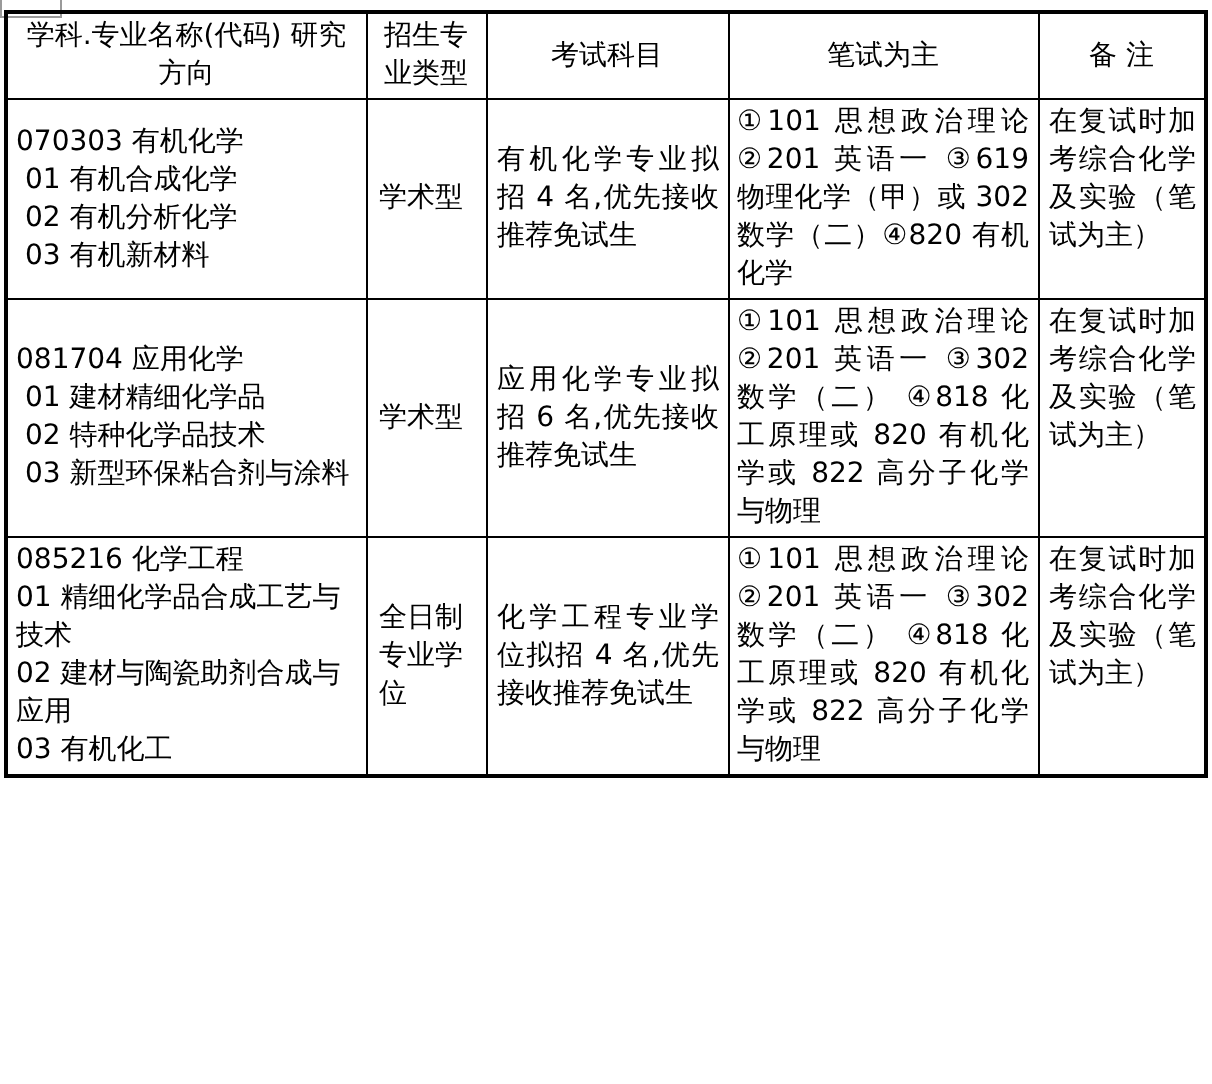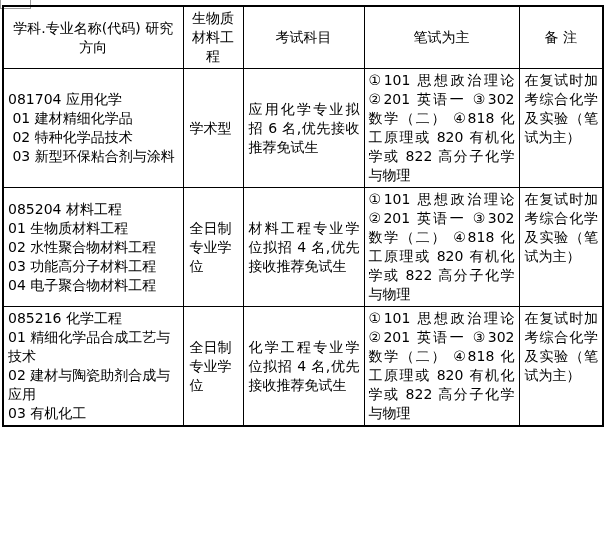--- a/index.html
+++ b/index.html
@@ -88,45 +88,44 @@
     <colgroup>
       <col class="c-major">
         <col class="c-type">
         <col class="c-quota">
         <col class="c-subjects">
         <col class="c-remark">
     </colgroup>
     <thead>
       <tr>
         <th>学科.专业名称(代码) 研究方向</th>
-        <th>生物质材料工程</th>
+        <th>招生专业类型</th>
         <th>考试科目</th>
         <th>笔试为主</th>
         <th>备 注</th>
       </tr>
     </thead>
     <tbody>
+      <tr class="r1">
+        <td class="major">070303 有机化学
+ 01 有机合成化学
+ 02 有机分析化学
+ 03 有机新材料</td>
+        <td class="type">学术型</td>
+        <td class="quota">有机化学专业拟招 4 名,优先接收推荐免试生</td>
+        <td class="subjects">①101 思想政治理论 ②201 英语一 ③619 物理化学（甲）或 302 数学（二）④820 有机化学</td>
+        <td class="remark">在复试时加考综合化学及实验（笔试为主）</td>
+      </tr>
       <tr class="r3">
         <td class="major">081704 应用化学
  01 建材精细化学品
  02 特种化学品技术
  03 新型环保粘合剂与涂料</td>
         <td class="type">学术型</td>
         <td class="quota">应用化学专业拟招 6 名,优先接收推荐免试生</td>
-        <td class="subjects">①101 思想政治理论 ②201 英语一 ③302 数学（二） ④818 化工原理或 820 有机化学或 822 高分子化学与物理</td>
-        <td class="remark">在复试时加考综合化学及实验（笔试为主）</td>
-      </tr>
-      <tr class="r4">
-        <td class="major">085204 材料工程
-01 生物质材料工程
-02 水性聚合物材料工程
-03 功能高分子材料工程
-04 电子聚合物材料工程</td>
-        <td class="type">全日制专业学位</td>
-        <td class="quota">材料工程专业学位拟招 4 名,优先接收推荐免试生</td>
         <td class="subjects">①101 思想政治理论 ②201 英语一 ③302 数学（二） ④818 化工原理或 820 有机化学或 822 高分子化学与物理</td>
         <td class="remark">在复试时加考综合化学及实验（笔试为主）</td>
       </tr>
       <tr class="r5">
         <td class="major">085216 化学工程
 01 精细化学品合成工艺与技术
 02 建材与陶瓷助剂合成与应用
 03 有机化工</td>
         <td class="type">全日制专业学位</td>
         <td class="quota">化学工程专业学位拟招 4 名,优先接收推荐免试生</td>

